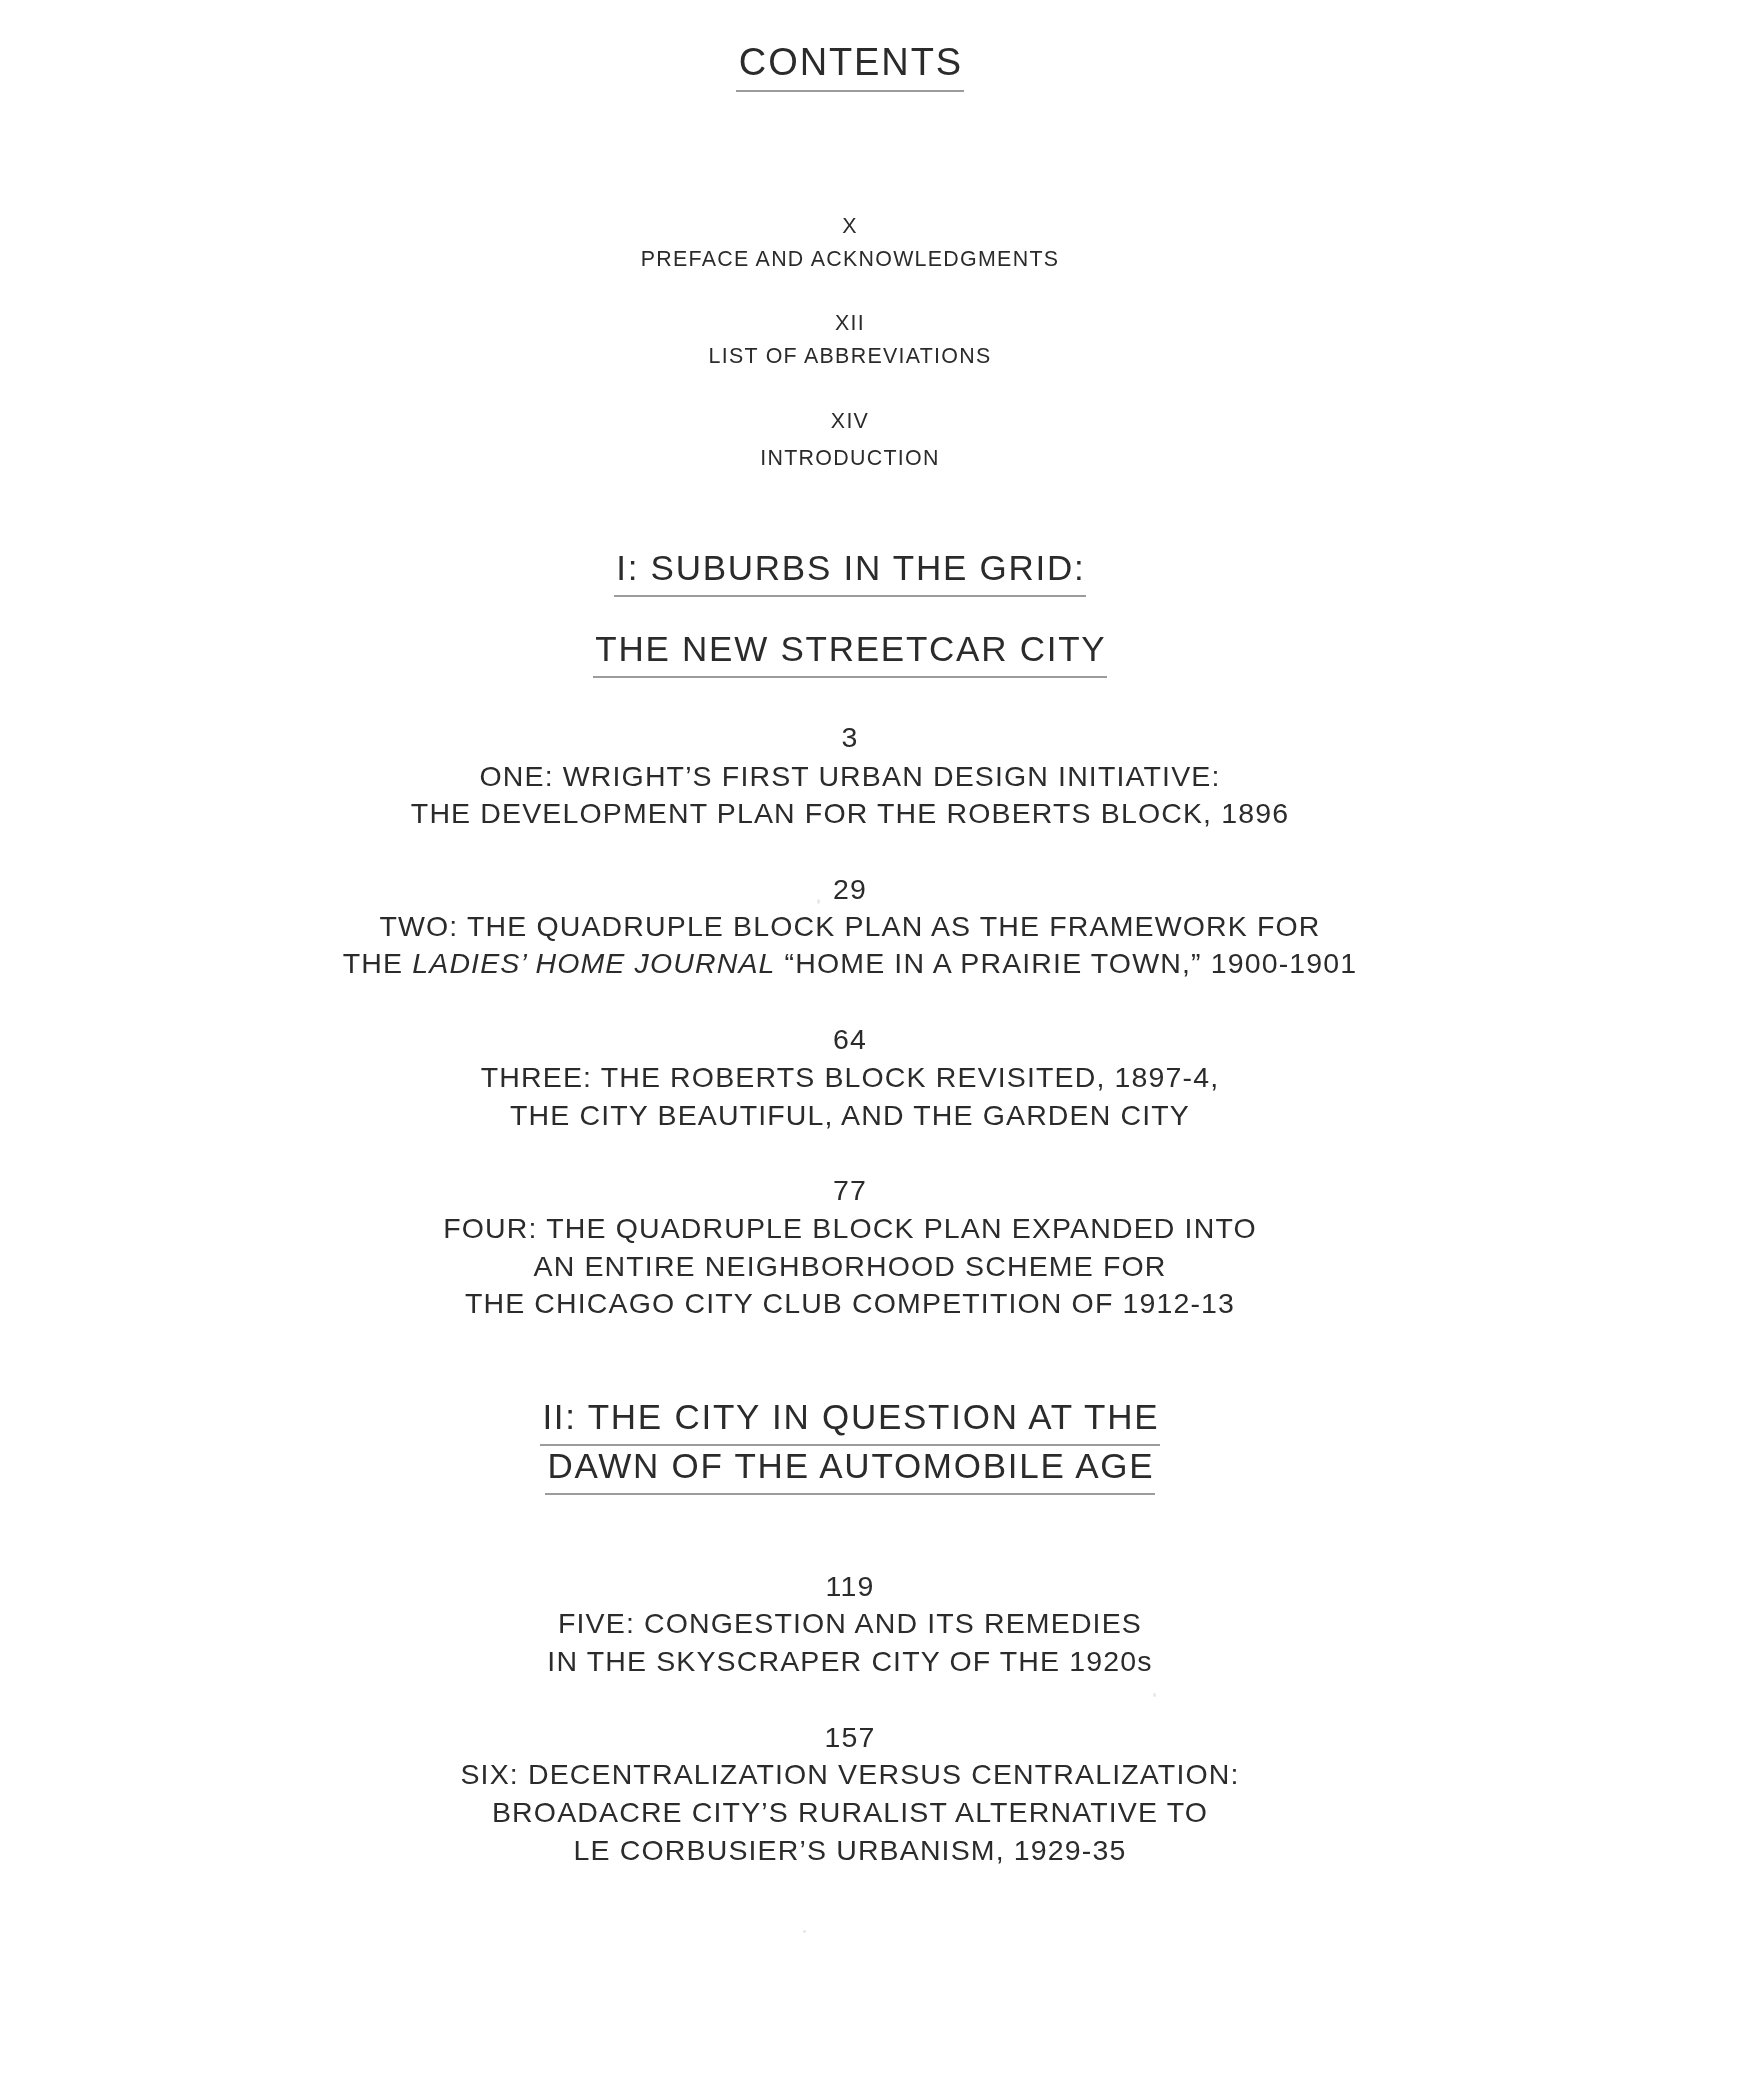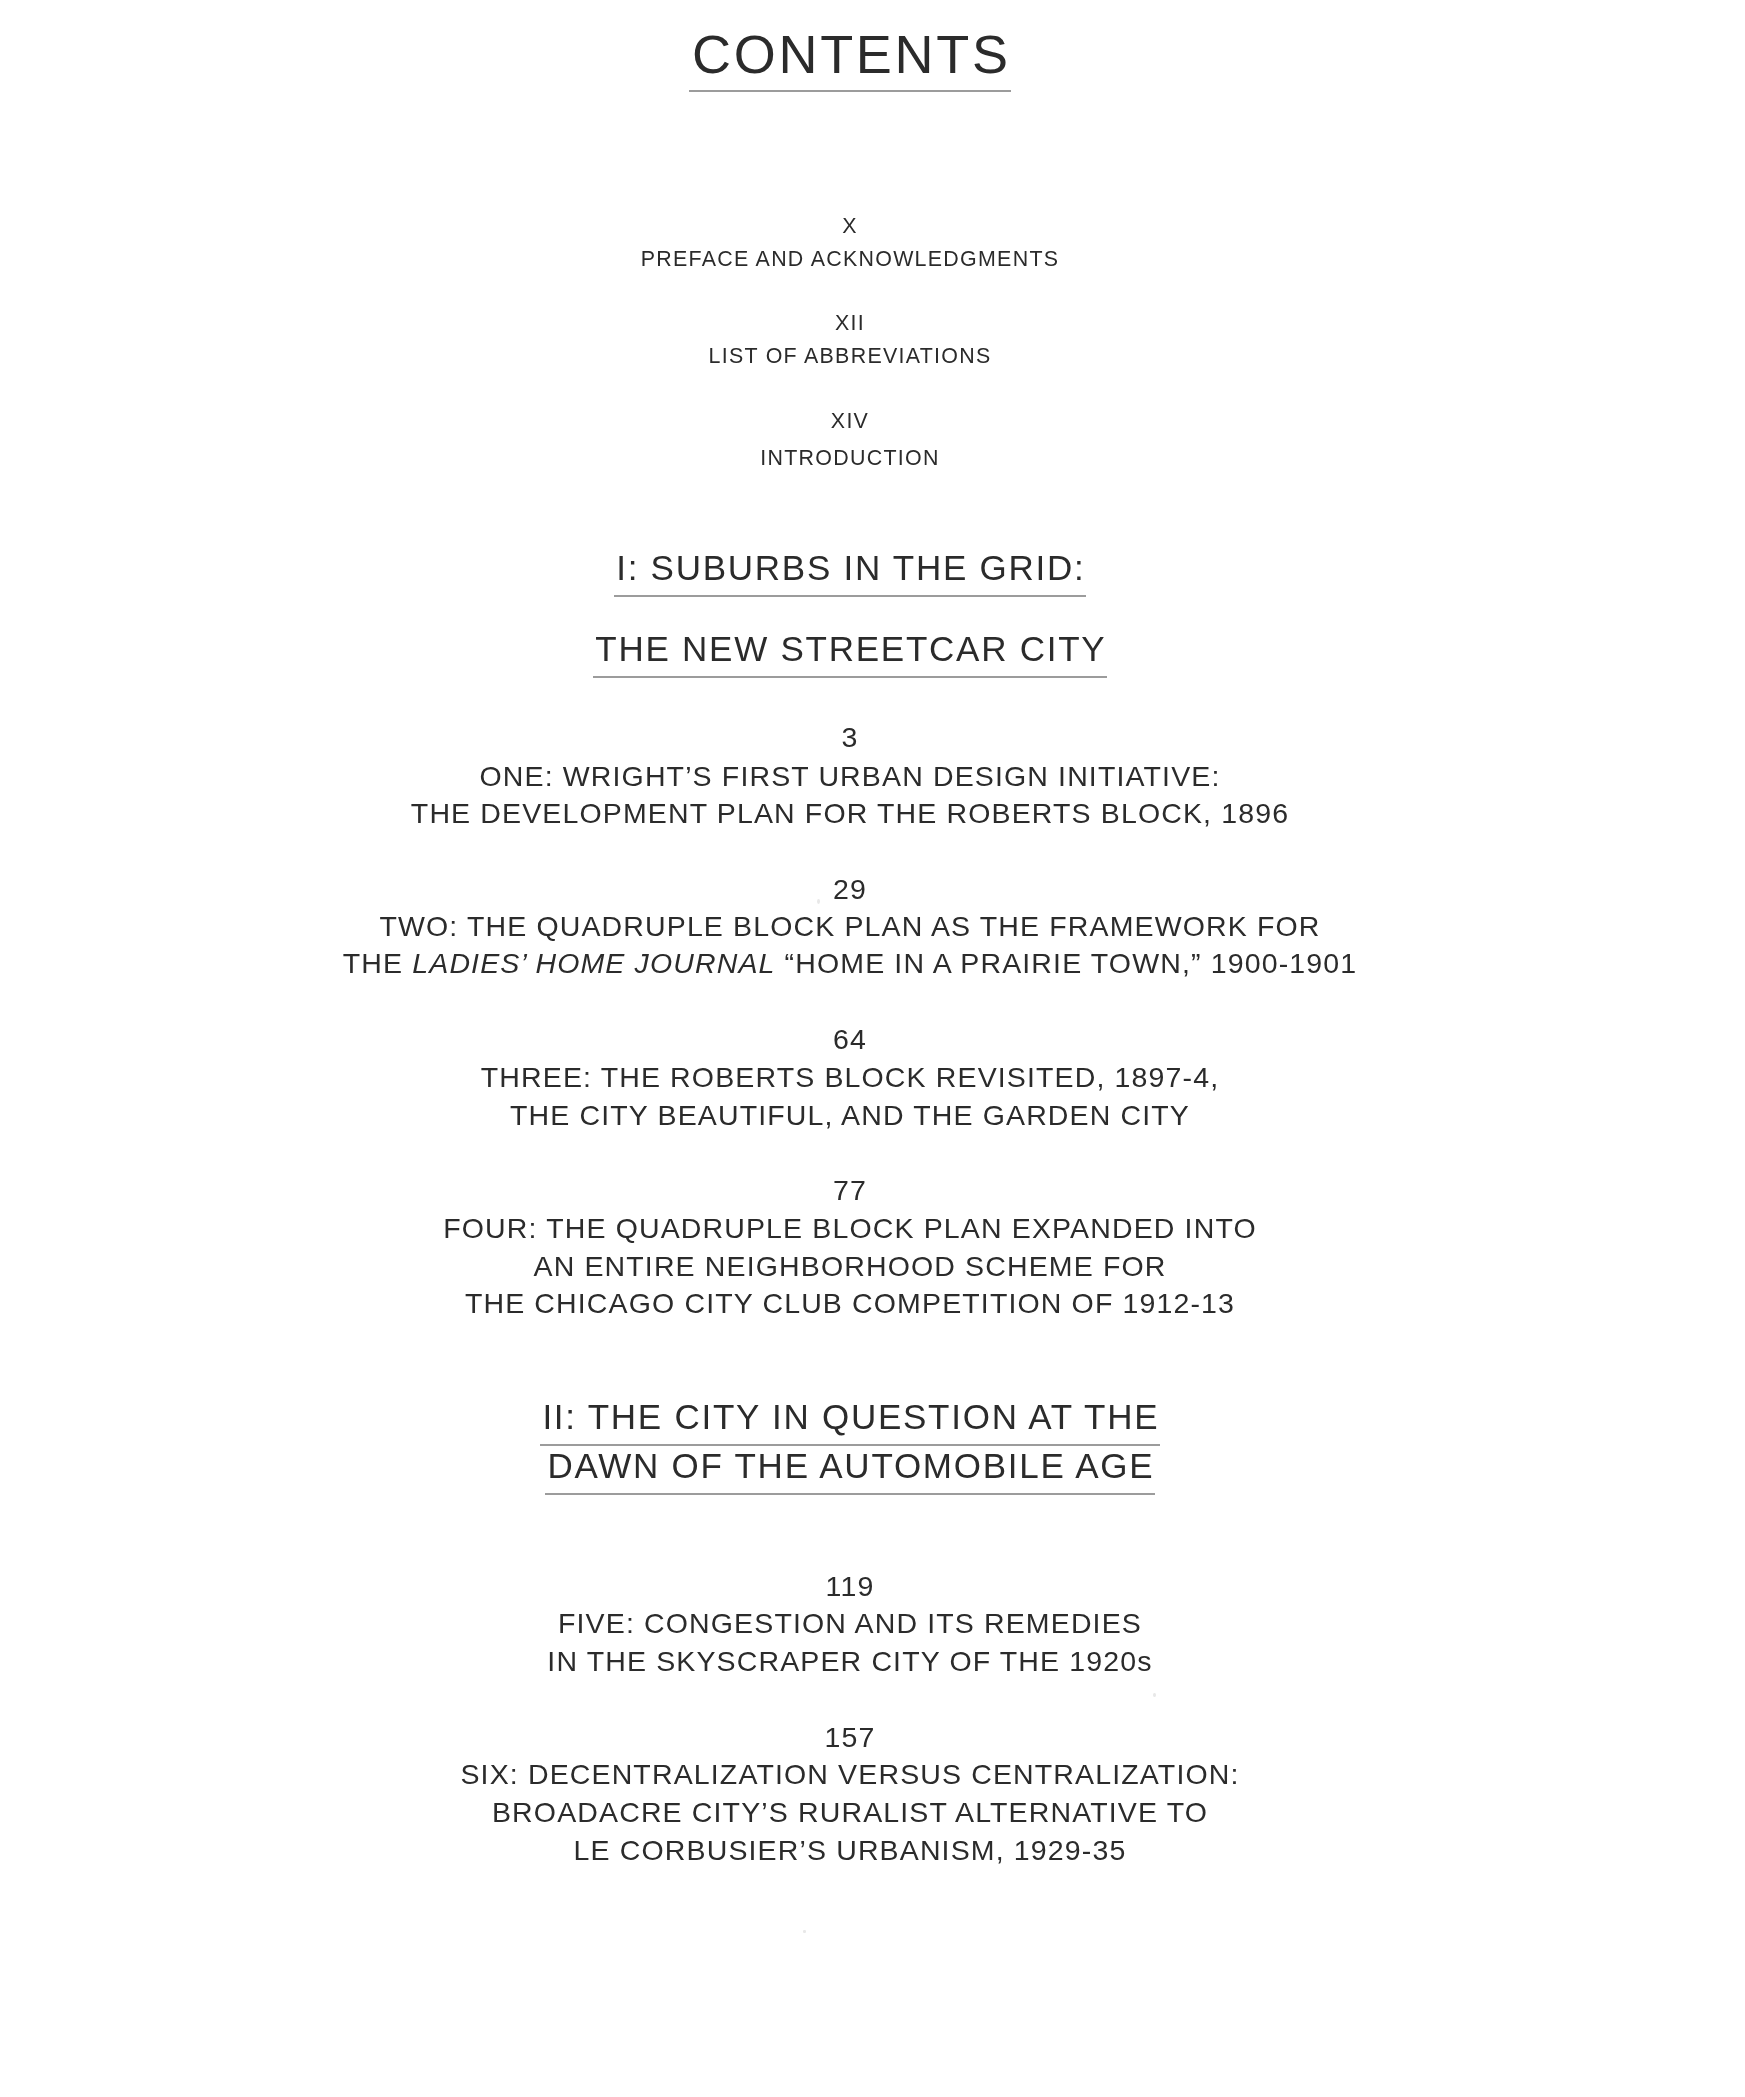--- a/index.html
+++ b/index.html
@@ -5,21 +5,21 @@
   html, body { margin: 0; padding: 0; background: #ffffff; }
   body {
     width: 1746px; height: 2097px; position: relative; overflow: hidden;
     font-family: "Liberation Sans", "DejaVu Sans", sans-serif;
     color: #2b2b2b;
   }
   .ln {
     position: absolute; left: 0; width: 1700px; padding-left: 0;
     text-align: center; white-space: nowrap; line-height: 1em;
   } 
-  .title { font-size: 54px; letter-spacing: 0.05em; }
+  .title { font-size: 38px; letter-spacing: 0.05em; margin-top: 16px; }
   .part  { font-size: 35px; letter-spacing: 0.05em; }
   .front { font-size: 21.4px; letter-spacing: 0.06em; }
   .entry { font-size: 28.5px; letter-spacing: 0.04em; }
   .rule {
     display: inline-block; border-bottom: 2.6px solid #9c9c9c;
     padding: 0 2.6px 9.7px 2.6px; line-height: 1em;
   }
   .part .rule { padding-bottom: 10.4px; }
   .rule > span { margin-right: -0.05em; }
   i { font-style: italic; margin-top: 27px; }

